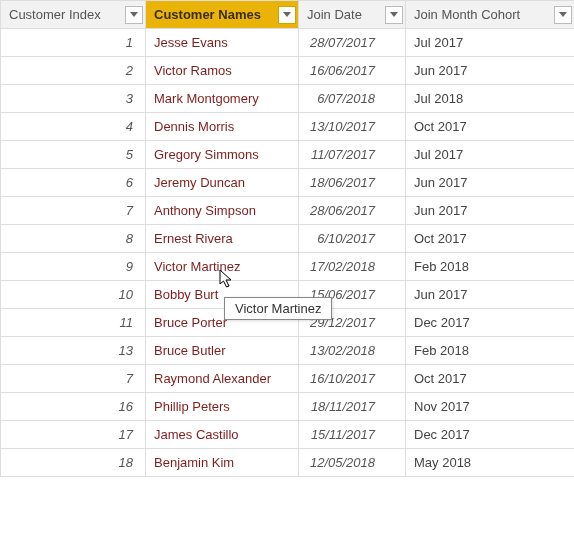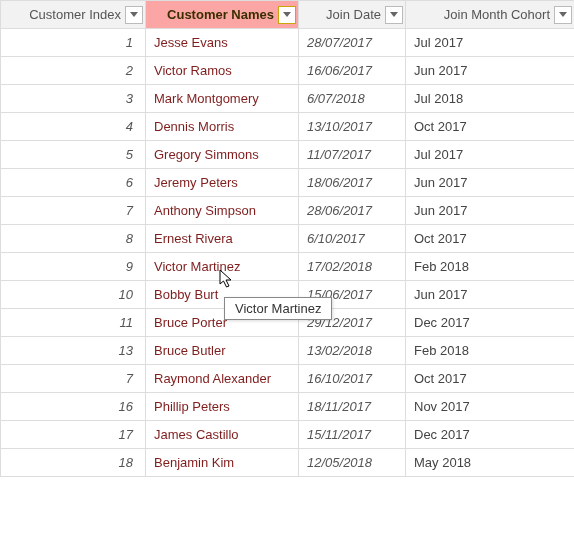--- a/index.html
+++ b/index.html
@@ -22,27 +22,27 @@
     padding: 5px 8px;
     height: 28px;
     white-space: nowrap;
     overflow: hidden;
     text-overflow: ellipsis;
     vertical-align: middle;
   }
   th {
     background: #f2f2f2;
     font-weight: 400;
-    text-align: right;
+    text-align: left;
     color: #555;
     position: relative;
     padding-right: 24px;
   }
   th.highlight {
-    background: #fca5a5;
+    background: #eab308;
     color: #3a2e00;
     font-weight: 600;
   }
   .filter-btn {
     position: absolute;
     right: 2px;
     top: 50%;
     transform: translateY(-50%);
     width: 18px;
     height: 18px;
@@ -60,21 +60,21 @@
     width: 0; height: 0;
     border-left: 4px solid transparent;
     border-right: 4px solid transparent;
     border-top: 5px solid #666;
   }
   col.c-index { width: 145px; }
   col.c-names { width: 153px; }
   col.c-date  { width: 107px; }
   col.c-month { width: 169px; }
   td.idx { text-align: right; font-style: italic; color: #555; padding-right: 12px; }
-  td.date { font-style: italic; color: #555; padding-right: 12px; }
+  td.date { text-align: right; font-style: italic; color: #555; padding-right: 30px; }
   td.names { color: #7f1d1d; }
   td.month { color: #444; }
   .tooltip {
     position: absolute;
     left: 224px;
     top: 297px;
     background: #fff;
     border: 1px solid #888;
     padding: 3px 10px;
     font-size: 13px;
@@ -155,21 +155,21 @@
           <td class="month">Oct 2017</td>
         </tr>
         <tr>
           <td class="idx">5</td>
           <td class="names">Gregory Simmons</td>
           <td class="date">11/07/2017</td>
           <td class="month">Jul 2017</td>
         </tr>
         <tr>
           <td class="idx">6</td>
-          <td class="names">Jeremy Peters</td>
+          <td class="names">Jeremy Duncan</td>
           <td class="date">18/06/2017</td>
           <td class="month">Jun 2017</td>
         </tr>
         <tr>
           <td class="idx">7</td>
           <td class="names">Anthony Simpson</td>
           <td class="date">28/06/2017</td>
           <td class="month">Jun 2017</td>
         </tr>
         <tr>

